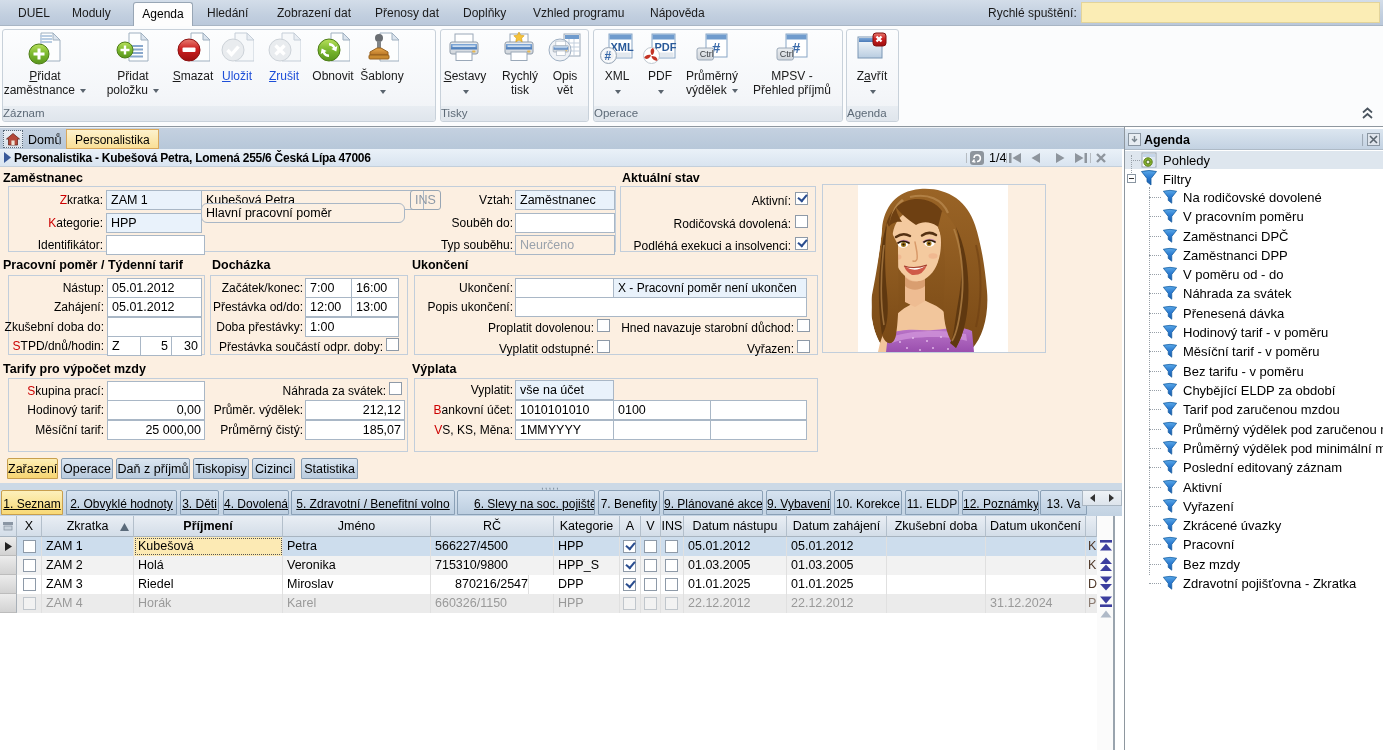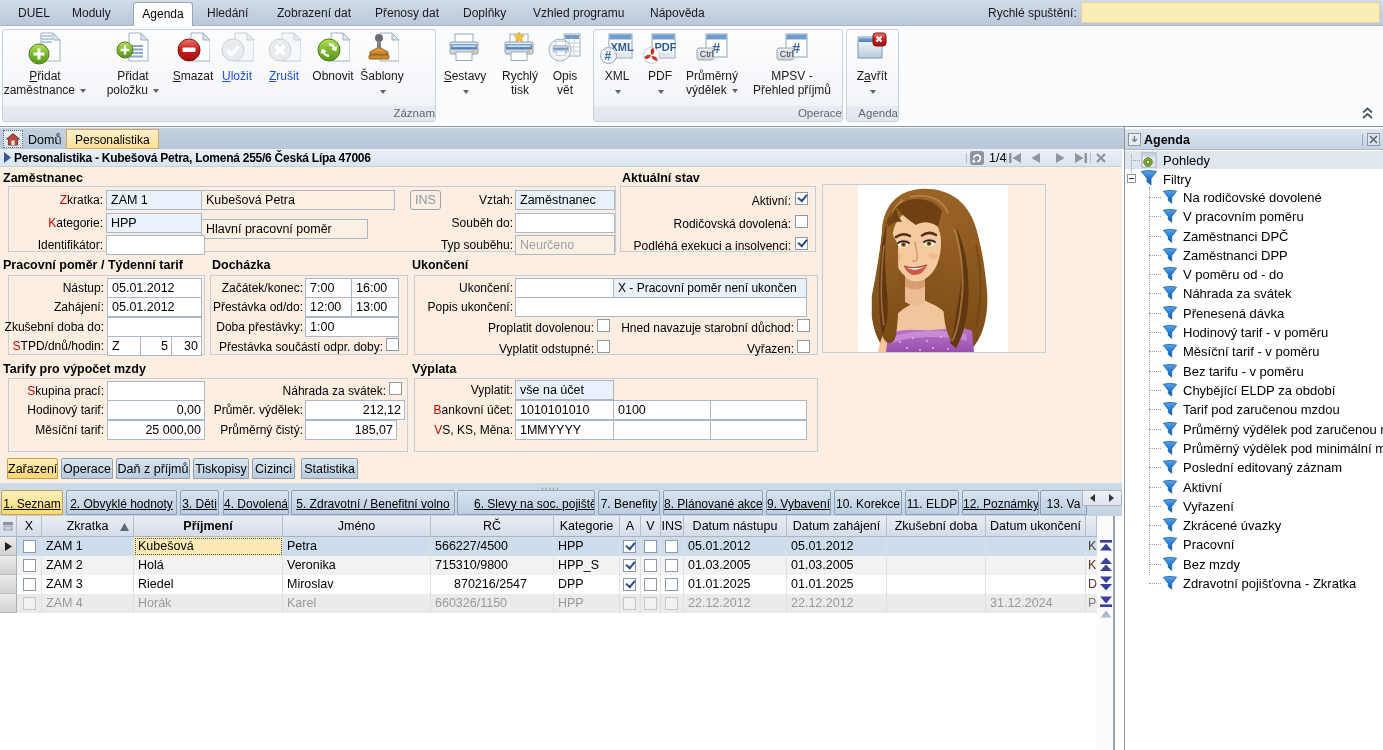--- a/index.html
+++ b/index.html
@@ -15,21 +15,21 @@
 .mitem { position:absolute; top:6px; font-size:12px; color:#1a1a1a; }
 #mtab-active { position:absolute; left:133px; top:2px; width:60px; height:24px; background:#fdfdfd;
   border:1px solid #98a6b5; border-bottom:none; border-radius:3px 3px 0 0; text-align:center; padding-top:4px; }
 #quick { position:absolute; left:1081px; top:2px; width:299px; height:21px; background:#fbedb5; border:1px solid #e3d49a; }
 
 
 #ribbon { position:absolute; left:0; top:26px; width:1383px; height:101px; background:#fbfcfd; border-bottom:1px solid #8e979f; }
 .rgroup { position:absolute; top:3px; height:93px; border:1px solid #c8d1da; border-radius:3px;
   background:linear-gradient(#fcfdfe,#f4f6f9 70%,#eef1f5); }
 .rglabel { position:absolute; left:0; bottom:0; width:100%; height:15px; background:linear-gradient(#e8edf2,#dfe5ec);
-  border-radius:0 0 3px 3px; text-align:right; font-size:11.5px; color:#5d6a77; padding-top:1px; }
+  border-radius:0 0 3px 3px; text-align:left; font-size:11.5px; color:#5d6a77; padding-top:1px; }
 .rbtn { position:absolute; top:6px; text-align:center; font-size:12px; color:#1a1a1a; line-height:14px; }
 .rbtn .ic { display:block; margin:0 auto 3px auto; }
 .rbtn.dis { color:#1d4ed8; }
 .u { text-decoration:underline; }
 .dda { display:inline-block; width:0; height:0; border-left:3px solid transparent; border-right:3px solid transparent; border-top:4px solid #5a646e; vertical-align:middle; margin-left:2px; }
 #chev { position:absolute; left:1360px; top:82px; color:#4a545e; font-size:11px; letter-spacing:0; }
 
 
 #tabrow { position:absolute; left:0; top:127px; width:1383px; height:22px; background:linear-gradient(#c4d1e0,#b7c7d9); border-top:1px solid #eef2f6; }
 #homebox { position:absolute; left:3px; top:2px; width:20px; height:18px; border:1px dotted #5a6a7a; background:linear-gradient(#e9eef4,#d8e1ea); }
@@ -87,20 +87,23 @@
     <span class="mitem" style="left:463px;">Doplňky</span>
     <span class="mitem" style="left:533px;">Vzhled programu</span>
     <span class="mitem" style="left:650px;">Nápověda</span>
     <span class="mitem" style="left:988px;">Rychlé spuštění:</span>
     <div id="quick"></div>
   </div>
 
   <div id="ribbon">
     <div class="rgroup" style="left:2px; width:434px;">
         <div class="rglabel">Záznam</div>
+      </div>
+    <div class="rgroup" style="left:440px; width:149px;">
+        <div class="rglabel">Tisky</div>
       </div>
     <div class="rgroup" style="left:593px; width:250px;">
         <div class="rglabel">Operace</div>
       </div>
     <div class="rgroup" style="left:846px; width:53px;">
         <div class="rglabel">Agenda</div>
       </div>
     <svg width="0" height="0" style="position:absolute;">
       <defs>
         <linearGradient id="ggrn" x1="0" y1="0" x2="0" y2="1">
@@ -306,28 +309,28 @@
   </div>
 
   <div id="form">
     <div class="ghead" style="left:3px; top:4px;">Zaměstnanec</div>
     <div class="ghead" style="left:622px; top:4px;">Aktuální stav</div>
     <div class="gbox" style="left:8px; top:19px; width:608px; height:66px;"></div>
     <div class="gbox" style="left:620px; top:19px; width:196px; height:66px;"></div>
 
     <div class="lbl nw" style="left:0px; width:103px; top:26px;"><span class="red">Z</span>kratka:</div>
     <div class="fld blue" style="left:106px; top:23px; width:96px;">ZAM 1</div>
-    <div class="fld ro" style="left:201px; top:23px; width:194px;">Kubešová Petra</div>
+    <div class="fld ro" style="left:201px; top:23px; width:223px;">Kubešová Petra</div>
     <div class="abs" style="left:410px; top:23px; width:31px; height:20px; border:1px solid #98a6b4; border-radius:3px; color:#8d99a6; text-align:center; padding-top:2px; font-size:12.5px;">INS</div>
     <div class="lbl nw" style="left:410px; width:103px; top:26px;">Vztah:</div>
     <div class="fld blue" style="left:515px; top:23px; width:100px;">Zaměstnanec</div>
 
     <div class="lbl nw" style="left:0px; width:103px; top:49px;"><span class="red">K</span>ategorie:</div>
     <div class="fld blue" style="left:106px; top:46px; width:96px;">HPP</div>
-    <div class="fld ro" style="left:201px; top:52px; width:167px;">Hlavní pracovní poměr</div>
+    <div class="fld ro" style="left:201px; top:36px; width:204px;border-radius:6px;">Hlavní pracovní poměr</div>
     <div class="lbl nw" style="left:410px; width:103px; top:49px;">Souběh do:</div>
     <div class="fld" style="left:515px; top:46px; width:100px;"></div>
 
     <div class="lbl nw" style="left:0px; width:103px; top:71px;">Identifikátor:</div>
     <div class="fld" style="left:106px; top:68px; width:99px;"></div>
     <div class="lbl nw" style="left:410px; width:103px; top:71px;">Typ souběhu:</div>
     <div class="fld ro" style="left:515px; top:68px; width:100px; color:#9aa2ac;">Neurčeno</div>
 
     <div class="lbl nw" style="left:591px; width:200px; top:27px;">Aktivní:</div>
     <div class="cb chk" style="left:795px; top:25px;"></div>
@@ -388,21 +391,21 @@
     <div class="fld" style="left:107px; top:214px; width:98px;"></div>
     <div class="lbl nw" style="left:0px; width:104px; top:236px;">Hodinový tarif:</div>
     <div class="fld rt" style="left:107px; top:233px; width:98px;">0,00</div>
     <div class="lbl nw" style="left:0px; width:104px; top:256px;">Měsíční tarif:</div>
     <div class="fld rt" style="left:107px; top:253px; width:98px;">25 000,00</div>
     <div class="lbl nw" style="left:183px; width:203px; top:217px;">Náhrada za svátek:</div>
     <div class="cb" style="left:389px; top:215px;"></div>
     <div class="lbl nw" style="left:100px; width:203px; top:236px;">Průměr. výdělek:</div>
     <div class="fld rt" style="left:305px; top:233px; width:100px;">212,12</div>
     <div class="lbl nw" style="left:100px; width:203px; top:256px;">Průměrný čistý:</div>
-    <div class="fld rt" style="left:305px; top:253px; width:92px;padding-left:12px;">185,07</div>
+    <div class="fld rt" style="left:305px; top:253px; width:100px;padding-left:12px;">185,07</div>
 
     <div class="lbl nw" style="left:310px; width:203px; top:216px;">Vyplatit:</div>
     <div class="fld blue" style="left:515px; top:213px; width:99px;">vše na účet</div>
     <div class="lbl nw" style="left:310px; width:203px; top:236px;"><span class="red">B</span>ankovní účet:</div>
     <div class="fld" style="left:515px; top:233px; width:99px;">1010101010</div>
     <div class="fld" style="left:613px; top:233px; width:98px;">0100</div>
     <div class="fld" style="left:710px; top:233px; width:97px;"></div>
     <div class="lbl nw" style="left:310px; width:203px; top:256px;"><span class="red">V</span>S, KS, Měna:</div>
     <div class="fld" style="left:515px; top:253px; width:99px;">1MMYYYY</div>
     <div class="fld" style="left:613px; top:253px; width:98px;"></div>
@@ -485,21 +488,21 @@
       <span style="position:absolute; left:541px; top:-3px; color:#7a8a9a; font-size:10px; letter-spacing:1px;">,,,,,</span>
     </div>
   <div id="strip2">
     <div class="t2tab act" style="left:1px; width:62px;"><span class="u">1. Seznam</span></div>
     <div class="t2tab" style="left:66px; width:111px;"><span class="u">2. Obvyklé hodnoty</span></div>
     <div class="t2tab" style="left:180px; width:39px;"><span class="u">3. Děti</span></div>
     <div class="t2tab" style="left:223px; width:66px;"><span class="u">4. Dovolená</span></div>
     <div class="t2tab" style="left:291px; width:164px;"><span class="u">5. Zdravotní / Benefitní volno</span></div>
     <div class="t2tab" style="left:457px; width:138px;padding-left:16px;"><span class="u">6. Slevy na soc. pojištění</span></div>
     <div class="t2tab" style="left:598px; width:62px;">7. Benefity</div>
-    <div class="t2tab" style="left:663px; width:100px;"><span class="u">8. Plánované akce</span></div>
+    <div class="t2tab" style="left:663px; width:100px;"><span class="u">9. Plánované akce</span></div>
     <div class="t2tab" style="left:766px; width:65px;"><span class="u">9. Vybavení</span></div>
     <div class="t2tab" style="left:834px; width:68px;">10. Korekce</div>
     <div class="t2tab" style="left:905px; width:54px;">11. ELDP</div>
     <div class="t2tab" style="left:962px; width:77px;"><span class="u">12. Poznámky</span></div>
     <div class="t2tab" style="left:1040px; width:47px;">13. Va</div>
     <div class="abs" style="left:1082px; top:0px; width:40px; height:16px; background:linear-gradient(#eef2f6,#dde4ec); border:1px solid #aab6c2;">
       <svg width="38" height="14" viewBox="0 0 38 14">
           <path d="M12,3 l-5,4 l5,4 z" fill="#333"></path>
           <path d="M26,3 l5,4 l-5,4 z" fill="#333"></path>
         </svg>
@@ -580,21 +583,21 @@
         <div class="gc" style="left:1086px; width:11px; border-right:none; padding-left:2px; color:#50392a;">K</div>
       </div>
       <div class="grow" style="top:59px; left:0; width:1097px; background:#ffffff;">
         <div class="abs" style="left:0; width:17px; height:19px; background:linear-gradient(#ececec,#d2d2d2); border-right:1px solid #a8b0b8; border-bottom:1px solid #bcbcbc;"></div>
         <div class="gc" style="left:17px; width:25px;">
             <span class="cb" style="left:6px; top:3px;"></span>
           </div>
         <div class="gc" style="left:42px; width:92px;">ZAM 3</div>
         <div class="gc" style="left:134px; width:149px;">Riedel</div>
         <div class="gc" style="left:283px; width:148px;">Miroslav</div>
-        <div class="gc" style="left:450px; width:123px;">870216/2547</div>
+        <div class="gc" style="left:406px; width:123px;text-align:right;">870216/2547</div>
         <div class="gc" style="left:554px; width:66px;">DPP</div>
         <div class="gc" style="left:620px; width:21px;">
             <span class="cb chk" style="left:3px; top:3px;"></span>
           </div>
         <div class="gc" style="left:641px; width:20px;">
             <span class="cb" style="left:3px; top:3px;"></span>
           </div>
         <div class="gc" style="left:661px; width:23px;">
             <span class="cb" style="left:4px; top:3px;"></span>
           </div>

